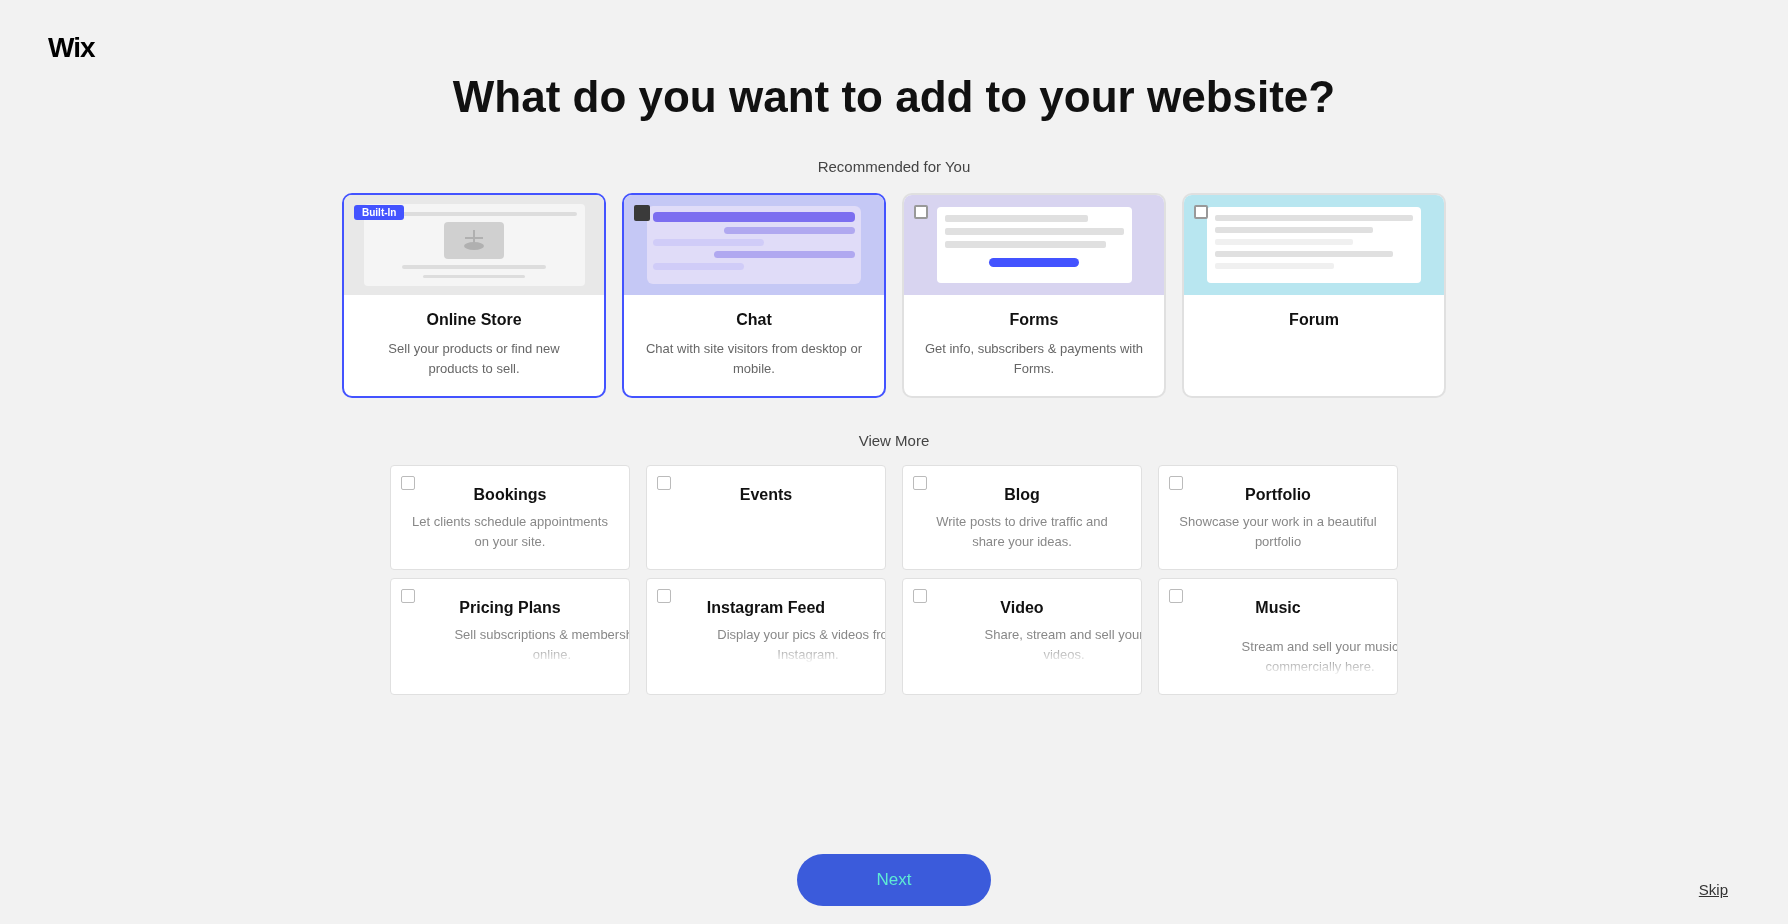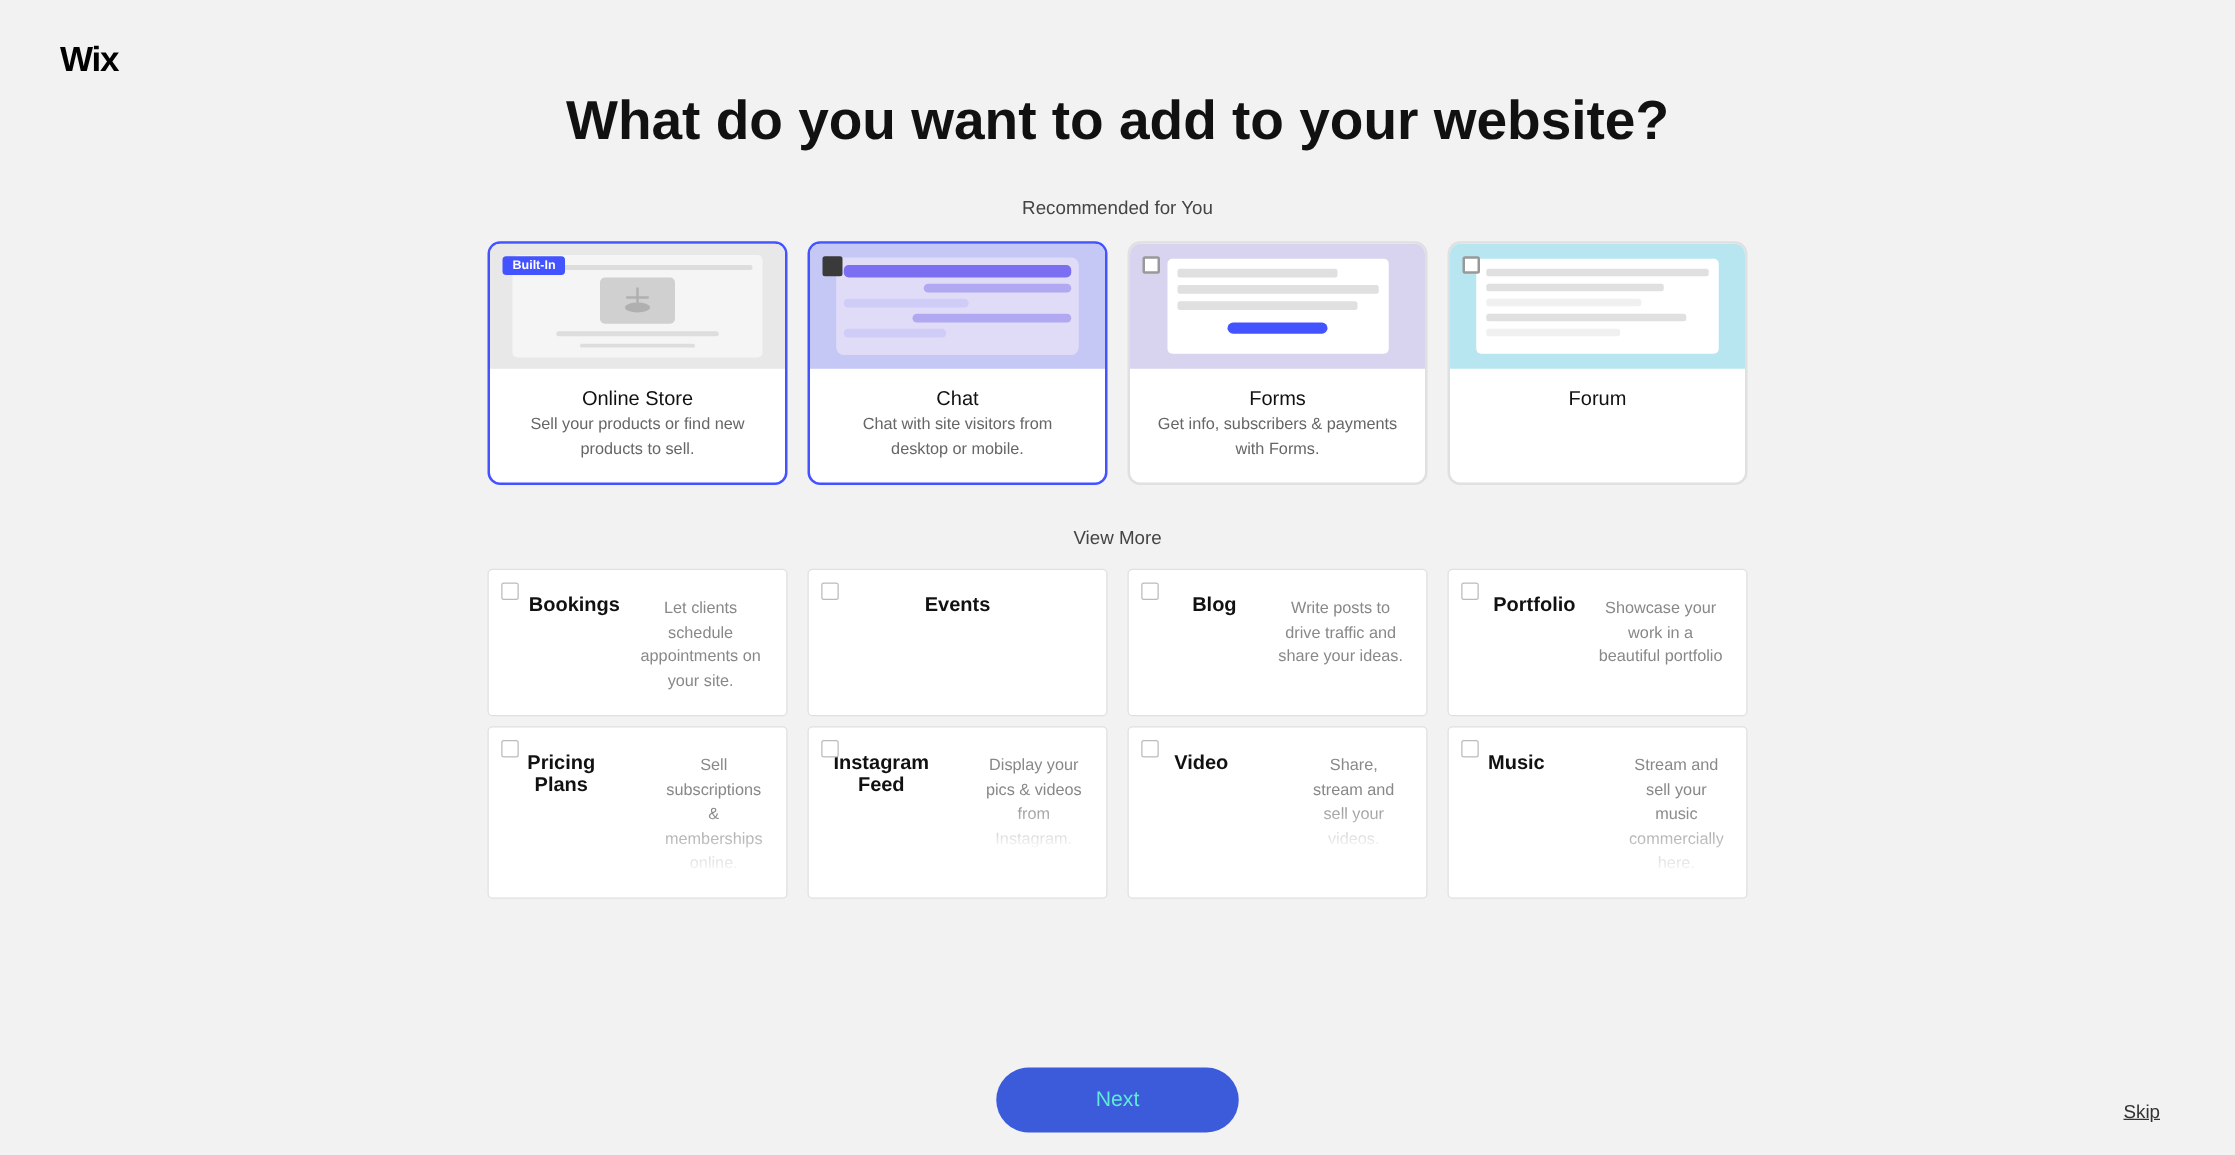--- a/index.html
+++ b/index.html
@@ -37,21 +37,21 @@
       color: #444;
       margin-bottom: 18px;
       text-align: center;
     }
     .cards-grid {
       display: flex;
       gap: 16px;
       margin-bottom: 10px;
     }
     .card {
-      width: 240px;
+      width: 264px;
       background: #fff;
       border-radius: 10px;
       border: 2px solid #e0e0e0;
       overflow: hidden;
       cursor: pointer;
       transition: border-color 0.2s;
       position: relative;
     }
     .card.selected {
       border-color: #4353ff;
@@ -78,23 +78,23 @@
       font-weight: 600;
       padding: 2px 8px;
       border-radius: 3px;
     }
 
     .card-body {
       padding: 16px 18px 18px;
     }
     .card-title {
       font-size: 16px;
-      font-weight: 400;
+      font-weight: 700;
       color: #111;
-      margin-bottom: 0;
+      margin-bottom: 10px;
       text-align: center;
     }
     .card-desc {
       font-size: 13px;
       color: #666;
       text-align: center;
       line-height: 1.5;
     }
 
     .view-more-label {
@@ -165,21 +165,21 @@
     .viewmore-card {
       width: 240px;
       background: #fff;
       border-radius: 4px;
       border: 1.5px solid #e0e0e0;
       overflow: hidden;
       cursor: pointer;
       position: relative;
       padding: 20px 18px 18px;
       display: flex;
-      flex-direction: row;
+      flex-direction: column;
       align-items: flex-start;
     }
     .viewmore-card-title {
       font-size: 16px;
       font-weight: 700;
       color: #111;
       margin-bottom: 8px;
       width: 100%;
       text-align: center;
     }

